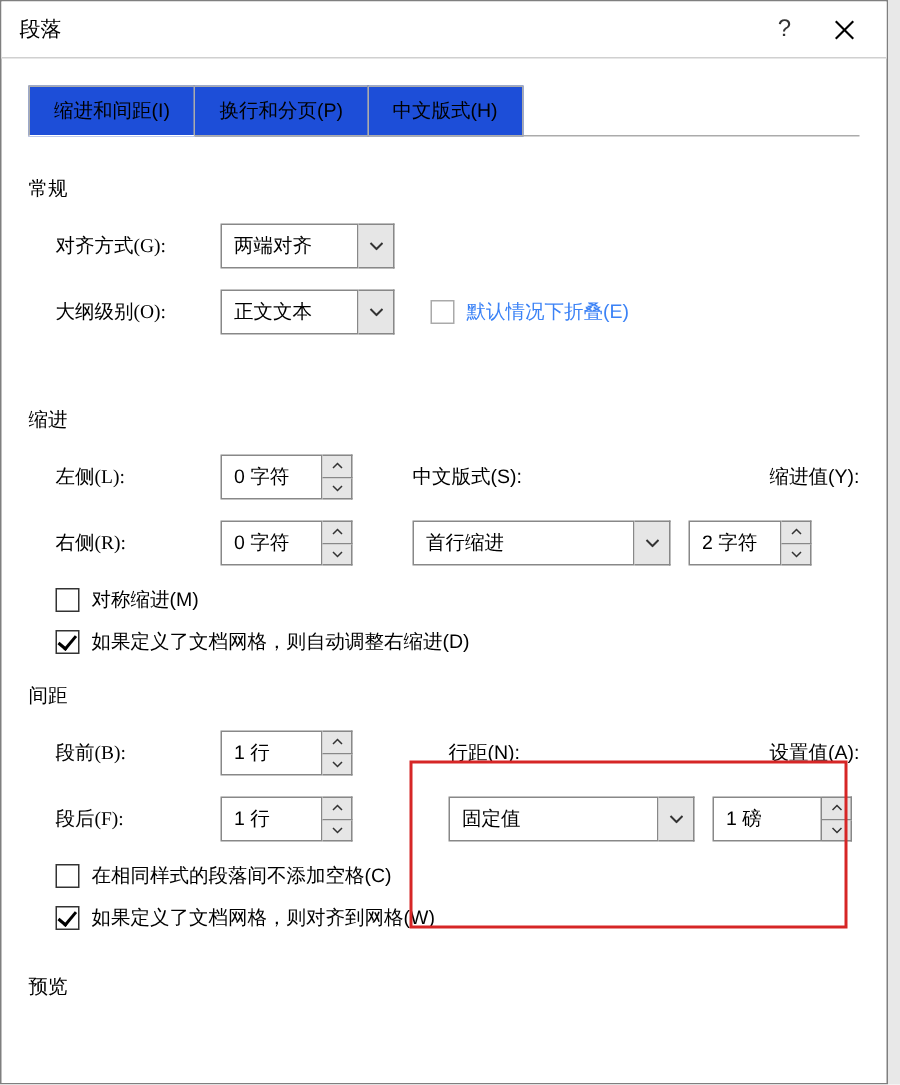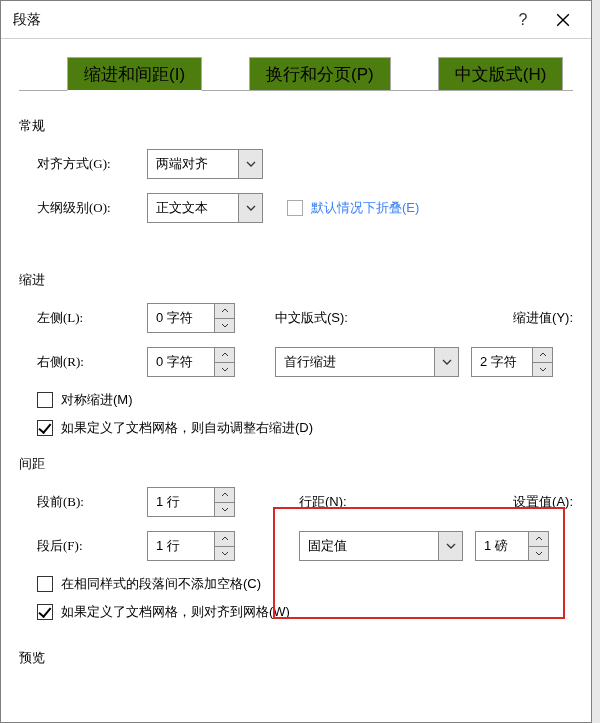--- a/index.html
+++ b/index.html
@@ -47,28 +47,27 @@
     display: flex;
     flex-direction: column;
   }
   .tabs {
     display: flex;
     height: 34px;
     margin-bottom: 8px;
   }
   .tab {
     border: 1px solid #ababab;
-    background: #4d7c0f;
+    background: #1d4ed8;
     padding: 0 16px;
     display: flex;
     align-items: center;
     height: 34px;
     margin-right: -1px;
-    font-size: 17px;
-    margin-left: 48px;
+    font-size: 13px;
   }
   .tab.active {
     border-bottom: 1px solid #fff;
     position: relative;
     z-index: 2;
   }
   .tabs-line {
     height: 1px;
     background: #ababab;
     margin-top: -9px;
@@ -270,21 +269,21 @@
             </div>
           <div class="spin-btn">
               <svg viewBox="0 0 8 5">
                 <polyline points="1,1 4,4 7,1" fill="none" stroke="#333"></polyline>
               </svg>
             </div>
         </div>
       </div>
       <div style="width:40px"></div>
       <div class="select-wrap">
-        <div class="select-box" style="width:160px">首行缩进</div>
+        <div class="select-box" style="width:148px">首行缩进</div>
         <div class="dd-btn">
           <svg viewBox="0 0 10 6">
               <polyline points="1,1 5,5 9,1" fill="none" stroke="#333" stroke-width="1.3"></polyline>
             </svg>
         </div>
       </div>
       <div style="width:12px"></div>
       <div class="spinner">
         <div class="spinner-input" style="width:62px">2 字符</div>
         <div class="spinner-btns">
@@ -356,21 +355,21 @@
       <div class="select-wrap">
         <div class="select-box" style="width:140px">固定值</div>
         <div class="dd-btn">
           <svg viewBox="0 0 10 6">
               <polyline points="1,1 5,5 9,1" fill="none" stroke="#333" stroke-width="1.3"></polyline>
             </svg>
         </div>
       </div>
       <div style="width:12px"></div>
       <div class="spinner">
-        <div class="spinner-input" style="width:54px">1 磅</div>
+        <div class="spinner-input" style="width:73px">1 磅</div>
         <div class="spinner-btns">
           <div class="spin-btn">
               <svg viewBox="0 0 8 5">
                 <polyline points="1,4 4,1 7,4" fill="none" stroke="#333"></polyline>
               </svg>
             </div>
           <div class="spin-btn">
               <svg viewBox="0 0 8 5">
                 <polyline points="1,1 4,4 7,1" fill="none" stroke="#333"></polyline>
               </svg>

